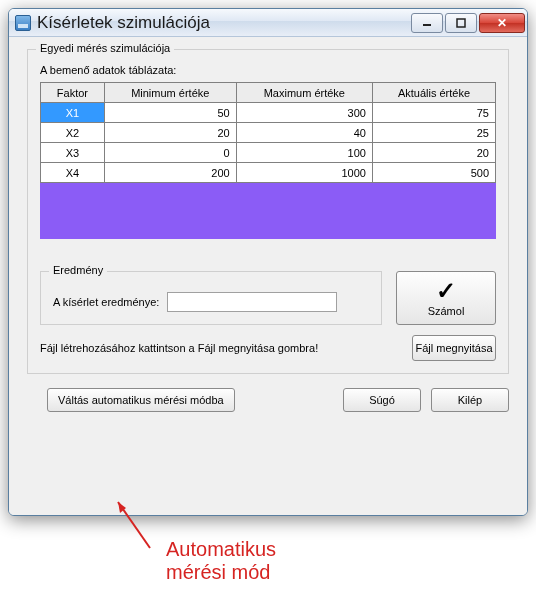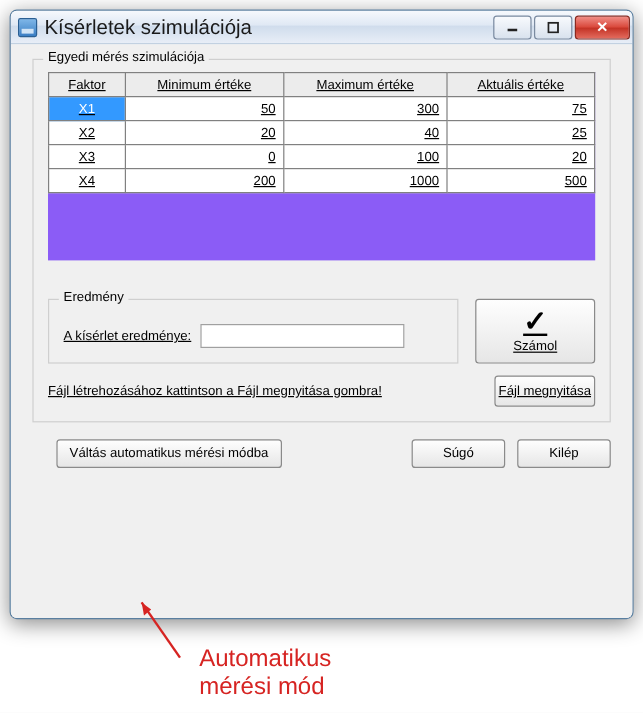--- a/index.html
+++ b/index.html
@@ -180,23 +180,24 @@
       <svg width="10" height="10">
           <rect x="1" y="1" width="8" height="8" fill="none" stroke="#222" stroke-width="1.5"></rect>
         </svg>
     </div>
     <div class="win-btn close">
       <span>✕</span>
     </div>
   </div>
 
   <div class="client">
-    <div class="group" style="flex:0 0 auto;text-decoration:underline;">
+    <div class="group" style="flex:0 0 auto;">
       <div class="group-legend">Egyedi mérés szimulációja</div>
 
+      <div class="section-label">A bemenő adatok táblázata:</div>
 
       <div class="table-wrap">
         <table class="data">
           <thead>
             <tr>
               <th>Faktor</th>
               <th>Minimum értéke</th>
               <th>Maximum értéke</th>
               <th>Aktuális értéke</th>
             </tr>

